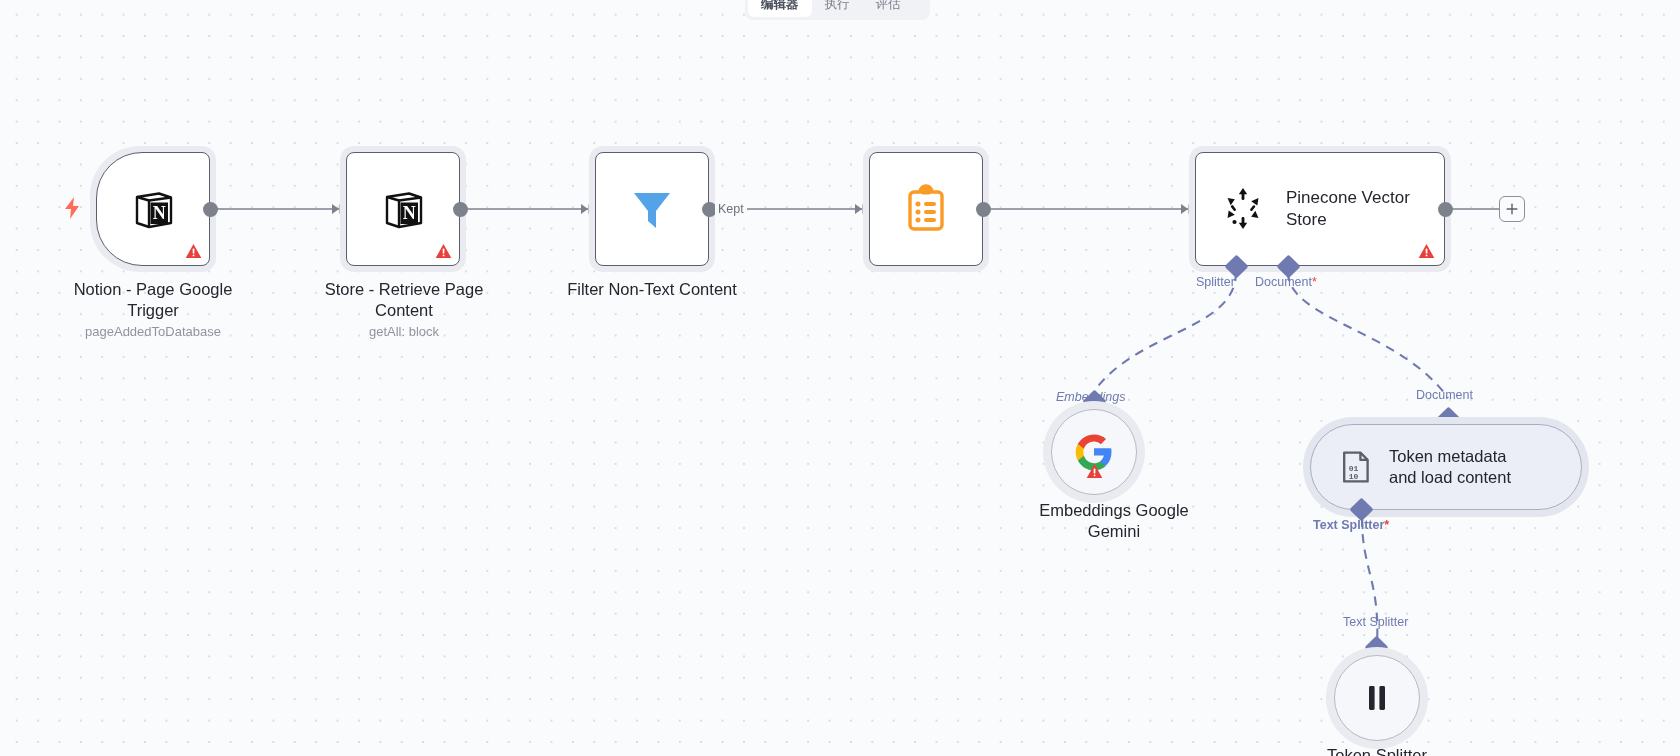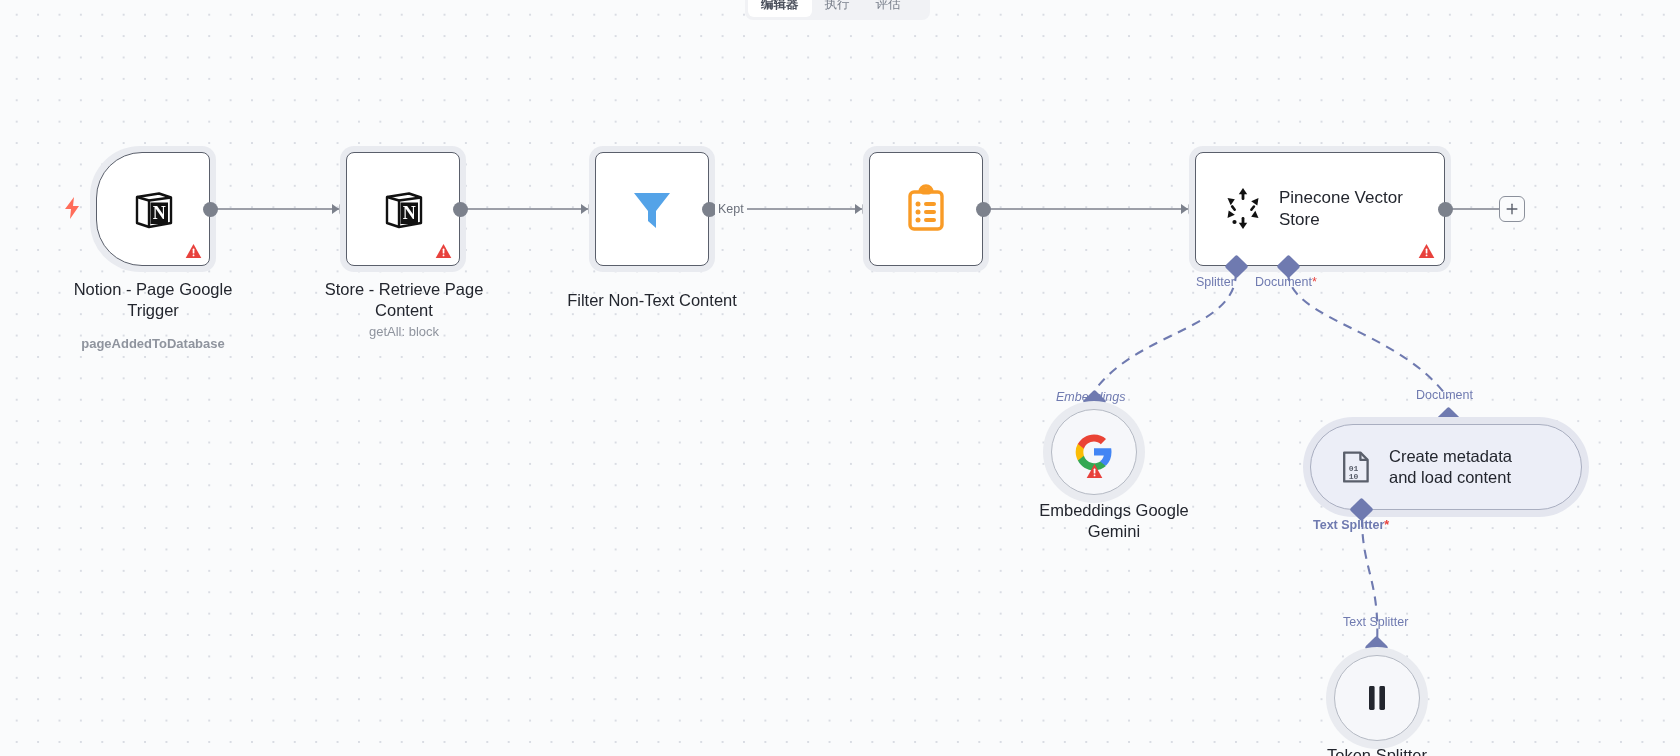--- a/index.html
+++ b/index.html
@@ -152,21 +152,21 @@
       <svg viewBox="0 0 17 16">
           <path d="M8.5 1 L16.3 15 H0.7 Z" fill="#e8413c"></path>
       <rect x="7.7" y="5.6" width="1.7" height="5" fill="#fff" rx="0.6"></rect>
       <rect x="7.7" y="11.5" width="1.7" height="1.8" fill="#fff" rx="0.6"></rect>
         </svg>
     </div>
     <div class="outdot" style="left:107px;top:50px;"></div>
   </div>
   <div class="nodelabel" style="left:33px;top:279px;width:240px;">Notion - Page Google
 Trigger</div>
-  <div class="nodesub" style="left:33px;top:336px;width:240px;font-weight:bold;">pageAddedToDatabase</div>
+  <div class="nodesub" style="left:33px;top:324px;width:240px;">pageAddedToDatabase</div>
 
   <div class="inarrow" style="left:332px;top:201px;">
     <svg viewBox="0 0 16 16" width="16" height="16">
       <path d="M0 3 L7 8 L0 13 Z" fill="#7c818c"></path>
       <rect x="7.5" y="2.4" width="6" height="11.2" rx="1.6" fill="#7c818c"></rect>
     </svg>
   </div>
   <div class="node" style="left:346px;top:152px;width:114px;height:114px;">
     <div class="halo"></div>
     <div class="body">
@@ -200,21 +200,21 @@
   <div class="node" style="left:595px;top:152px;width:114px;height:114px;">
     <div class="halo"></div>
     <div class="body">
       <svg width="52" height="52" viewBox="0 0 52 52">
         <path d="M8 10 H44 L30 28 V45 L22 38 V28 Z" fill="#54a3e8"></path>
       </svg>
     </div>
     <div class="outdot" style="left:107px;top:50px;"></div>
   </div>
   <div class="edgelabel" style="left:715px;top:202px;">Kept</div>
-  <div class="nodelabel" style="left:528px;top:279px;width:248px;margin-top:11px;">Filter Non-Text Content</div>
+  <div class="nodelabel" style="left:528px;top:279px;width:248px;">Filter Non-Text Content</div>
 
   <div class="inarrow" style="left:855px;top:201px;">
     <svg viewBox="0 0 16 16" width="16" height="16">
       <path d="M0 3 L7 8 L0 13 Z" fill="#7c818c"></path>
       <rect x="7.5" y="2.4" width="6" height="11.2" rx="1.6" fill="#7c818c"></rect>
     </svg>
   </div>
   <div class="node" style="left:869px;top:152px;width:114px;height:114px;">
     <div class="halo"></div>
     <div class="body">
@@ -234,21 +234,21 @@
   </div>
 
   <div class="inarrow" style="left:1181px;top:201px;">
     <svg viewBox="0 0 16 16" width="16" height="16">
       <path d="M0 3 L7 8 L0 13 Z" fill="#7c818c"></path>
       <rect x="7.5" y="2.4" width="6" height="11.2" rx="1.6" fill="#7c818c"></rect>
     </svg>
   </div>
   <div class="node" style="left:1195px;top:152px;width:250px;height:114px;">
     <div class="halo"></div>
-    <div class="body" style="justify-content:flex-start;padding-left:24px;gap:13px;">
+    <div class="body" style="justify-content:flex-start;padding-left:24px;gap:20px;">
       <svg width="46" height="46" viewBox="0 0 46 46">
         <g fill="#111">
           <path d="M23 2 l4.2 6.2 h-8.4 Z"></path>
           <rect x="21.6" y="7" width="2.8" height="7" rx="1.3"></rect>
           <path d="M38.5 12 l-1.2 7.4 -6.1-4.2 Z"></path>
           <path d="M38.5 32 l-7.3 -1.2 4.1 -6.1 Z"></path>
           <path d="M23 43 l-4.2 -6.2 h8.4 Z"></path>
           <rect x="21.6" y="31" width="2.8" height="7" rx="1.3"></rect>
           <path d="M7.5 32 l1.2 -7.4 6.1 4.2 Z"></path>
           <path d="M7.5 12 l7.3 1.2 -4.1 6.1 Z"></path>
@@ -313,21 +313,21 @@
   <div class="diamond" style="left:1440px;top:410px;"></div>
   <div class="pillnode" style="left:1310px;top:424px;width:272px;height:86px;">
     <div class="halo"></div>
     <div class="body">
       <svg width="36" height="36" viewBox="0 0 40 40">
         <path d="M8 4 h18 l8 8 v24 a0 0 0 0 1 0 0 H8 Z" fill="none" stroke="#5a5f6b" stroke-width="2.6" stroke-linejoin="round"></path>
         <path d="M26 4 v8 h8" fill="none" stroke="#5a5f6b" stroke-width="2.6" stroke-linejoin="round"></path>
         <text x="13" y="24" font-family="'Liberation Mono',monospace" font-size="9" font-weight="700" fill="#5a5f6b">01</text>
         <text x="13" y="33" font-family="'Liberation Mono',monospace" font-size="9" font-weight="700" fill="#5a5f6b">10</text>
       </svg>
-      <div class="txt">Create metadata
+      <div class="txt">Token metadata
 and load content</div>
     </div>
   </div>
   <div class="diamond" style="left:1353px;top:501px;"></div>
   <div class="dlabel" style="left:1313px;top:518px;font-weight:bold;">
     <span>Text Splitter</span><span class="req">*</span>
   </div>
 
   <div class="dlabel" style="left:1343px;top:615px;">Text Splitter</div>
   <div class="diamond" style="left:1368px;top:639px;"></div>

